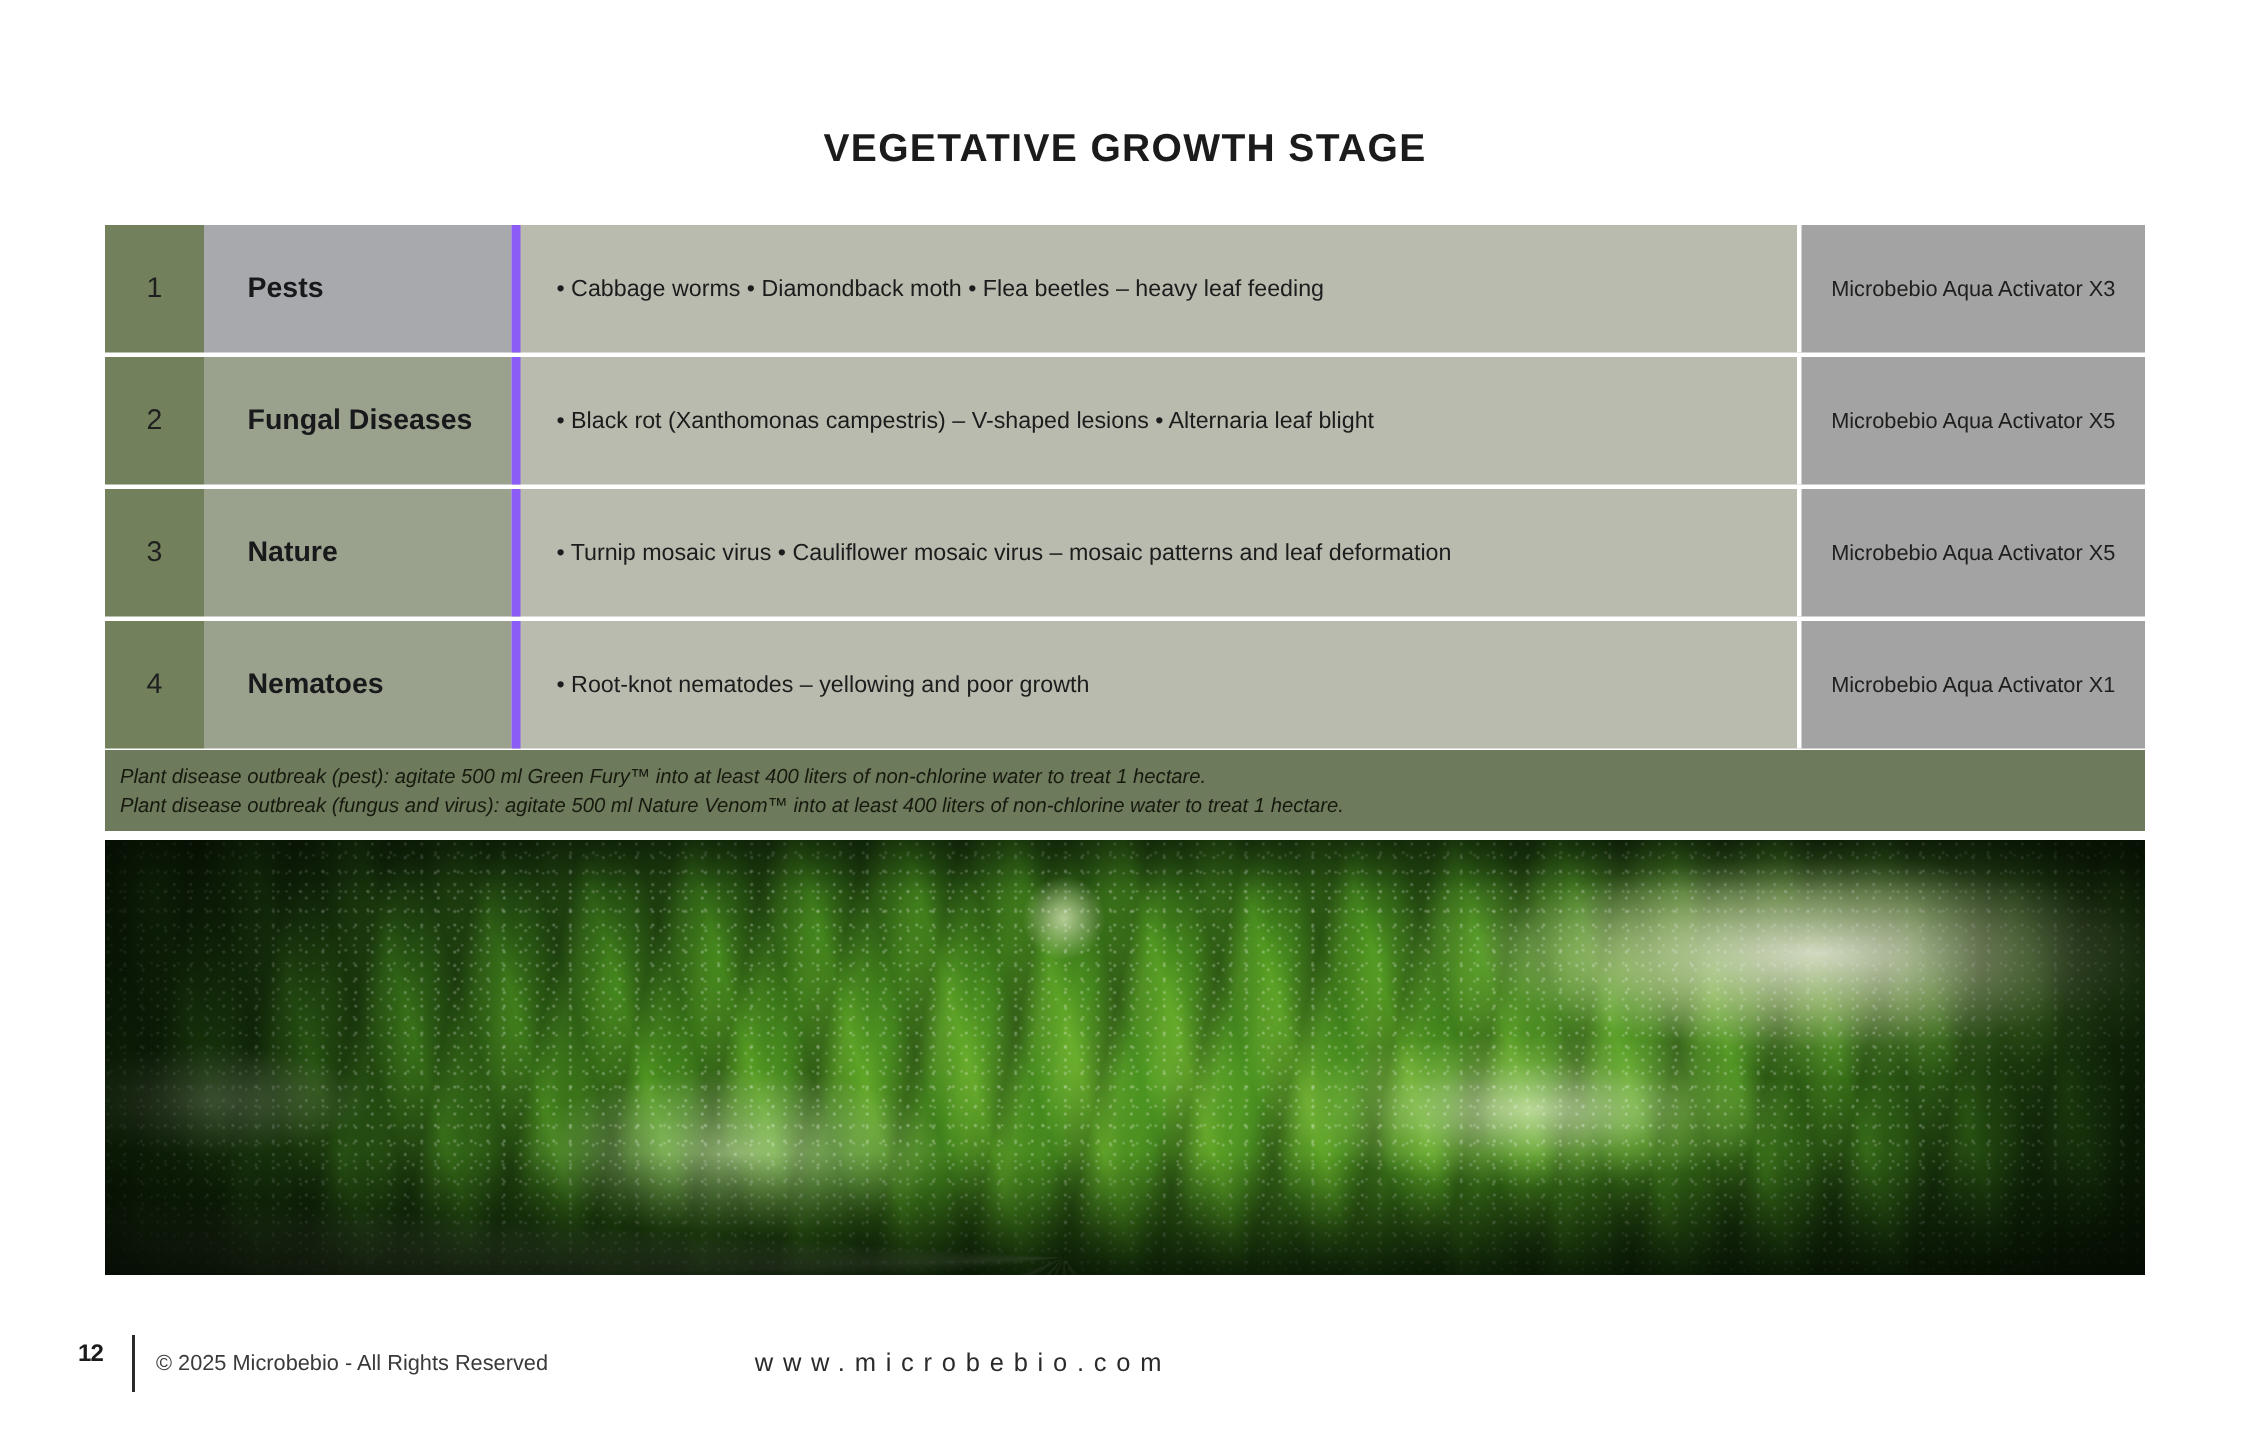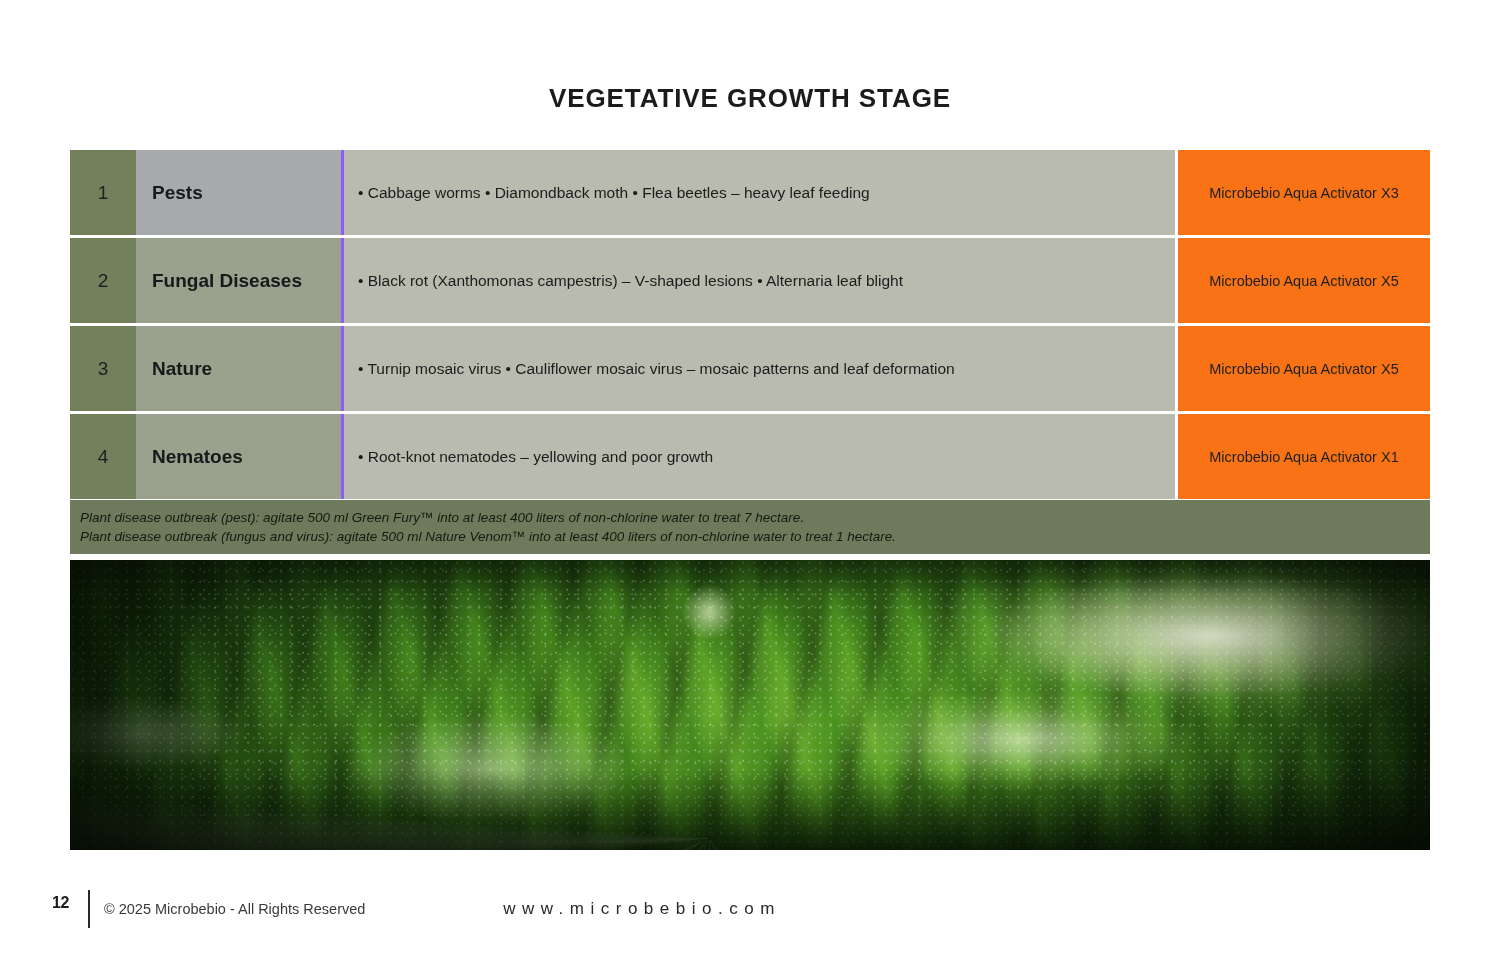--- a/index.html
+++ b/index.html
@@ -50,41 +50,41 @@
     display: flex;
     align-items: center;
     justify-content: center;
     box-sizing: border-box;
   }
   .cell-label {
     width: 205px;
     background: #9aa18d;
     display: flex;
     align-items: center;
-    padding-left: 16px;
+    padding-left: 29px;
     box-sizing: border-box;
     font-size: 19px;
     font-weight: bold;
     color: #17191a;
   }
   .row.r1 .cell-label { background: #a7a9ad; }
   .cell-desc {
     flex: 1;
     background: #b8bbae;
     display: flex;
     align-items: center;
-    padding-left: 14px;
+    padding-left: 24px;
     box-sizing: border-box;
     font-size: 15.5px;
     color: #1c1c1c;
-    border-left: 3px solid #8b5cf6;
+    border-left: 6px solid #8b5cf6;
   }
   .cell-prod {
-    width: 255px;
-    background: #f97316;
+    width: 232px;
+    background: #a3a3a3;
     display: flex;
     align-items: center;
     justify-content: center;
     box-sizing: border-box;
     font-size: 14.5px;
     color: #1d1f1c;
     border-left: 3px solid #ffffff;
     text-align: right;
   }
 
@@ -273,21 +273,21 @@
   <div class="row r4">
     <div class="cell-num">4</div>
     <div class="cell-label" style="background: rgb(154, 161, 141);">Nematoes</div>
     <div class="cell-desc">• Root-knot nematodes – yellowing and poor growth</div>
     <div class="cell-prod">Microbebio Aqua Activator X1</div>
   </div>
 
 </div>
 
 <div class="footnote">
-  <p>Plant disease outbreak (pest): agitate 500 ml Green Fury™ into at least 400 liters of non-chlorine water to treat 7 hectare.</p>
+  <p>Plant disease outbreak (pest): agitate 500 ml Green Fury™ into at least 400 liters of non-chlorine water to treat 1 hectare.</p>
   <p>Plant disease outbreak (fungus and virus): agitate 500 ml Nature Venom™ into at least 400 liters of non-chlorine water to treat 1 hectare.</p>
 </div>
 
 <div class="photo">
   <div class="layer lay-base"></div>
   <div class="layer lay-blades"></div>
   <div class="layer lay-blades2"></div>
   <div class="layer lay-rosette"></div>
   <div class="layer lay-high"></div>
   <div class="layer lay-dew"></div>

